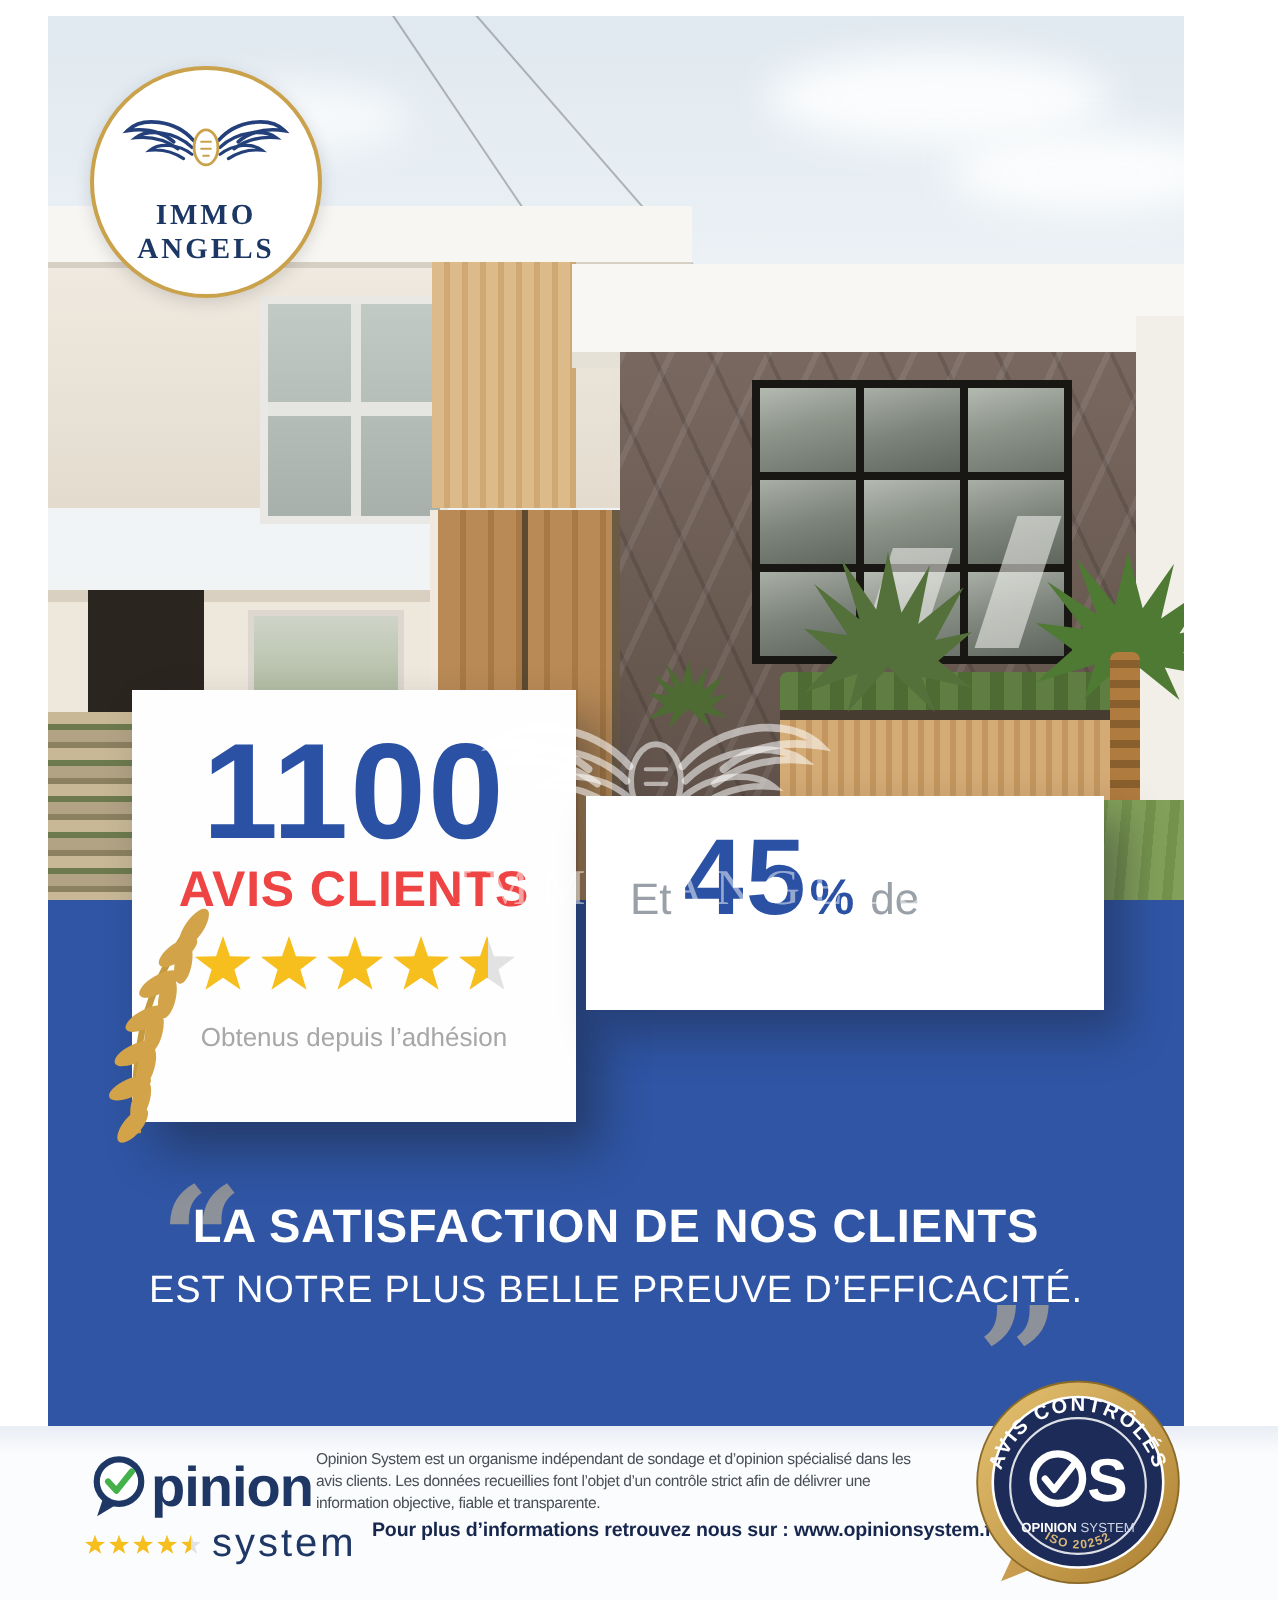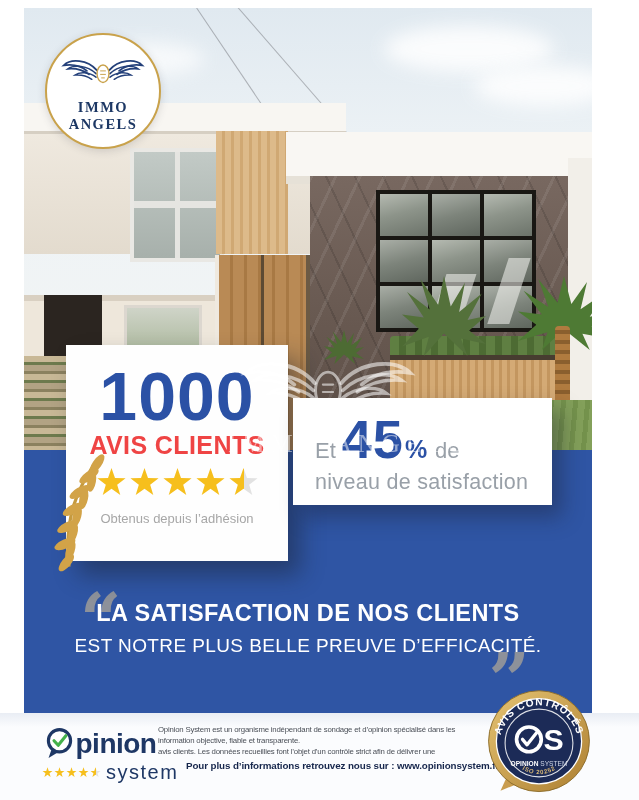--- a/index.html
+++ b/index.html
@@ -194,21 +194,21 @@
   <div class="blue-band">
     <div class="quote-open">“</div>
     <div class="quote-text">
       <div class="quote-l1">LA SATISFACTION DE NOS CLIENTS</div>
       <div class="quote-l2">EST NOTRE PLUS BELLE PREUVE D’EFFICACITÉ.</div>
     </div>
     <div class="quote-close">”</div>
   </div>
 
   <div class="card1">
-    <div class="count">1000</div>
+    <div class="count">1100</div>
     <div class="label">AVIS CLIENTS</div>
     <div class="stars">
         <svg width="31" height="29.759999999999998" viewBox="0 0 24 23">
           <path d="M12,0.8 L14.7,8.58 L22.9,8.75 L16.4,13.7 L18.8,21.6 L12,16.9 L5.2,21.6 L7.6,13.7 L1.1,8.75 L9.3,8.58 Z" fill="#f6bf1d"></path>
         </svg>
         <svg width="31" height="29.759999999999998" viewBox="0 0 24 23">
           <path d="M12,0.8 L14.7,8.58 L22.9,8.75 L16.4,13.7 L18.8,21.6 L12,16.9 L5.2,21.6 L7.6,13.7 L1.1,8.75 L9.3,8.58 Z" fill="#f6bf1d"></path>
         </svg>
         <svg width="31" height="29.759999999999998" viewBox="0 0 24 23">
           <path d="M12,0.8 L14.7,8.58 L22.9,8.75 L16.4,13.7 L18.8,21.6 L12,16.9 L5.2,21.6 L7.6,13.7 L1.1,8.75 L9.3,8.58 Z" fill="#f6bf1d"></path>
@@ -231,21 +231,20 @@
     </div>
   </div>
 
   <div class="card2">
     <div class="row1">
       <span class="gray">Et</span>
       <span class="pct">45</span>
       <span class="sign">%</span>
       <span class="gray">de</span>
     </div>
-    <div class="row2">niveau de satisfaction</div>
   </div>
 
   <div class="watermark">
     <svg viewBox="0 0 120 48">
         <use href="#wings"></use>
       </svg>
     <div class="wm-text">IMMO ANGELS</div>
   </div>
 
   <svg class="laurel" viewBox="0 0 60 90">
@@ -298,22 +297,22 @@
                 </linearGradient>
               </defs>
               <path d="M12,0.8 L14.7,8.58 L22.9,8.75 L16.4,13.7 L18.8,21.6 L12,16.9 L5.2,21.6 L7.6,13.7 L1.1,8.75 L9.3,8.58 Z" fill="url(#sg9)"></path>
             </svg>
           </div>
         <span class="op-sys">system</span>
       </div>
     </div>
     <div class="f-text">
       <div class="f-line">Opinion System est un organisme indépendant de sondage et d’opinion spécialisé dans les</div>
+      <div class="f-line">avis clients.  Les données recueillies font l’objet d’un contrôle strict afin de délivrer une</div>
       <div class="f-line">information objective, fiable et transparente.</div>
-      <div class="f-line">avis clients.  Les données recueillies font l’objet d’un contrôle strict afin de délivrer une</div>
       <div class="f-bold">Pour plus d’informations retrouvez nous sur : www.opinionsystem.fr</div>
     </div>
   </div>
 
   <svg class="os-badge" viewBox="0 0 120 120">
     <defs>
       <linearGradient id="goldG" x1="0" y1="0" x2="1" y2="1">
         <stop offset="0" stop-color="#e5c372"></stop>
           <stop offset="1" stop-color="#ad7f31"></stop>
       </linearGradient>

